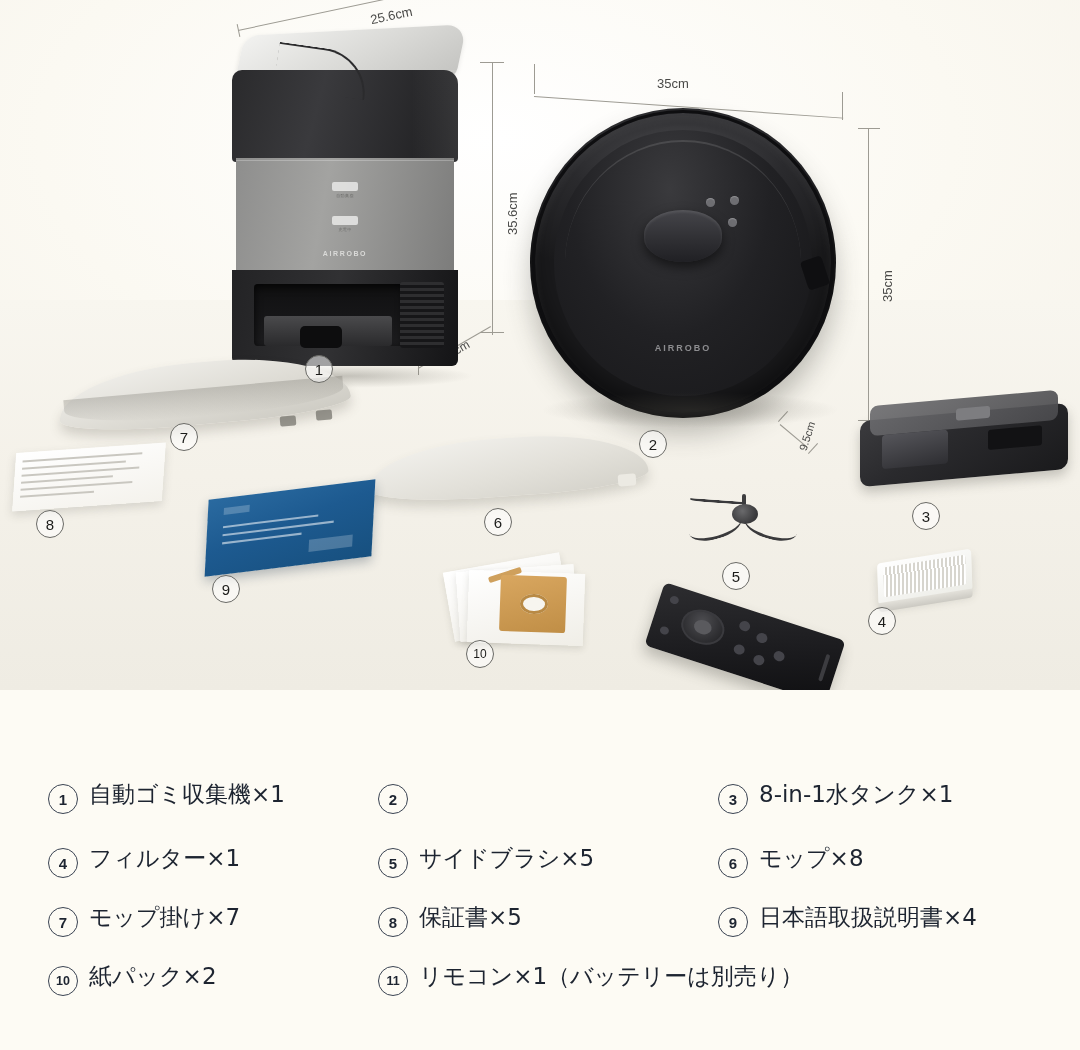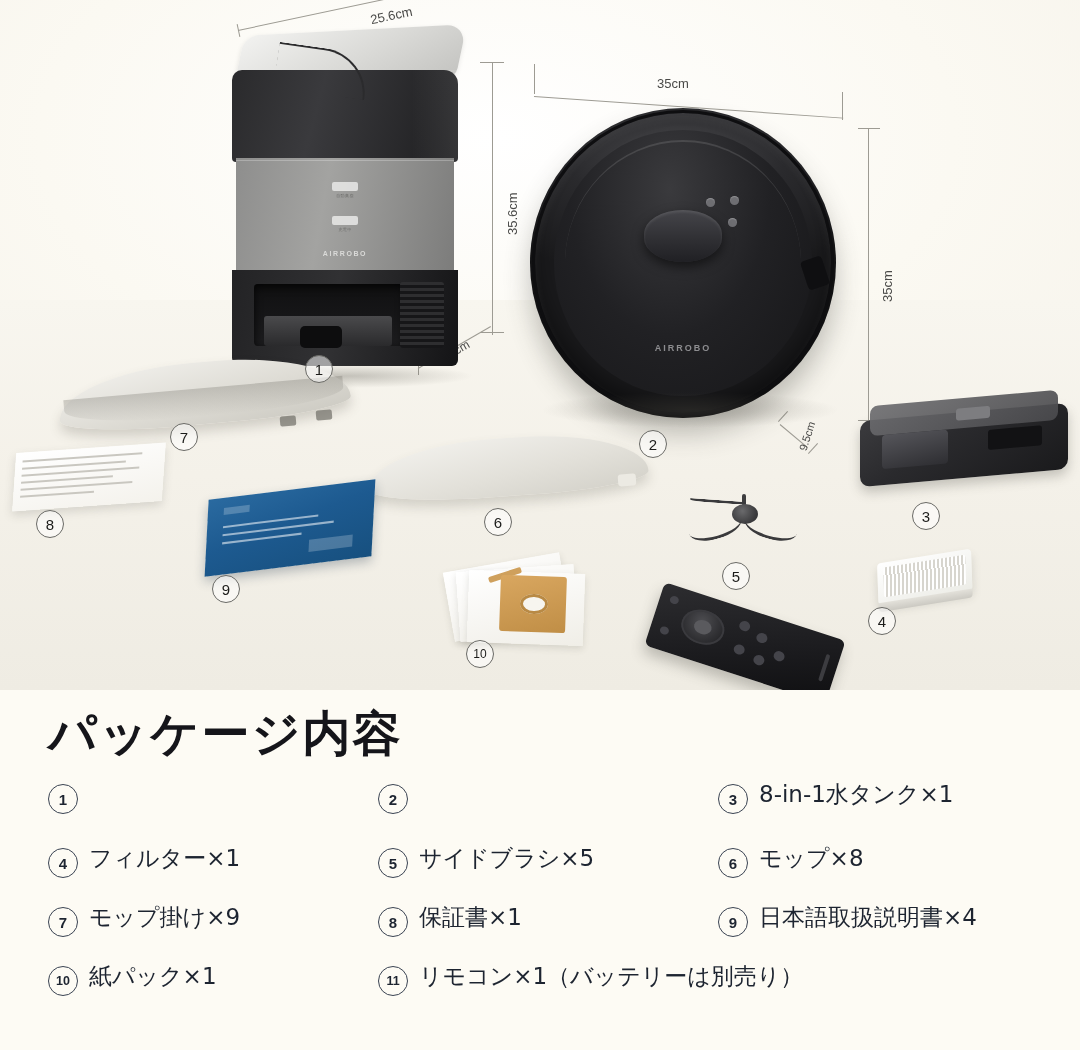--- a/index.html
+++ b/index.html
@@ -388,28 +388,28 @@
     <div class="callout" style="left:722px;top:562px;">5</div>
     <div class="callout" style="left:484px;top:508px;">6</div>
     <div class="callout" style="left:170px;top:423px;">7</div>
     <div class="callout" style="left:36px;top:510px;">8</div>
     <div class="callout" style="left:212px;top:575px;">9</div>
     <div class="callout small" style="left:466px;top:640px;">10</div>
     <div class="callout small" style="left:696px;top:692px;">11</div>
   </div>
 
   <div class="legend">
-    <div class="legend-title">パッケージ内容</div>
 
     <div class="rows">
 
       <div class="lrow r1">
         <div class="litem c1">
           <div class="num">1</div>
           <div class="txt">
+            <div class="main">自動ゴミ収集機×1</div>
           </div>
         </div>
         <div class="litem c2">
           <div class="num">2</div>
         </div>
         <div class="litem c3">
           <div class="num">3</div>
           <div class="txt">
             <div class="main">8-in-1水タンク×1</div>
           </div>
@@ -434,42 +434,42 @@
           <div class="txt">
               <div class="main">モップ×8</div>
             </div>
         </div>
       </div>
 
       <div class="lrow r3">
         <div class="litem c1">
           <div class="num">7</div>
           <div class="txt">
-              <div class="main">モップ掛け×9</div>
+              <div class="main">モップ掛け×7</div>
             </div>
         </div>
         <div class="litem c2">
           <div class="num">8</div>
           <div class="txt">
-              <div class="main">保証書×1</div>
+              <div class="main">保証書×5</div>
             </div>
         </div>
         <div class="litem c3">
           <div class="num">9</div>
           <div class="txt">
               <div class="main">日本語取扱説明書×4</div>
             </div>
         </div>
       </div>
 
       <div class="lrow r4">
         <div class="litem c1">
           <div class="num n10">10</div>
           <div class="txt">
-              <div class="main">紙パック×1</div>
+              <div class="main">紙パック×2</div>
             </div>
         </div>
         <div class="litem">
           <div class="num n11">11</div>
           <div class="txt">
               <div class="main">リモコン×1（バッテリーは別売り）</div>
             </div>
         </div>
       </div>
 

